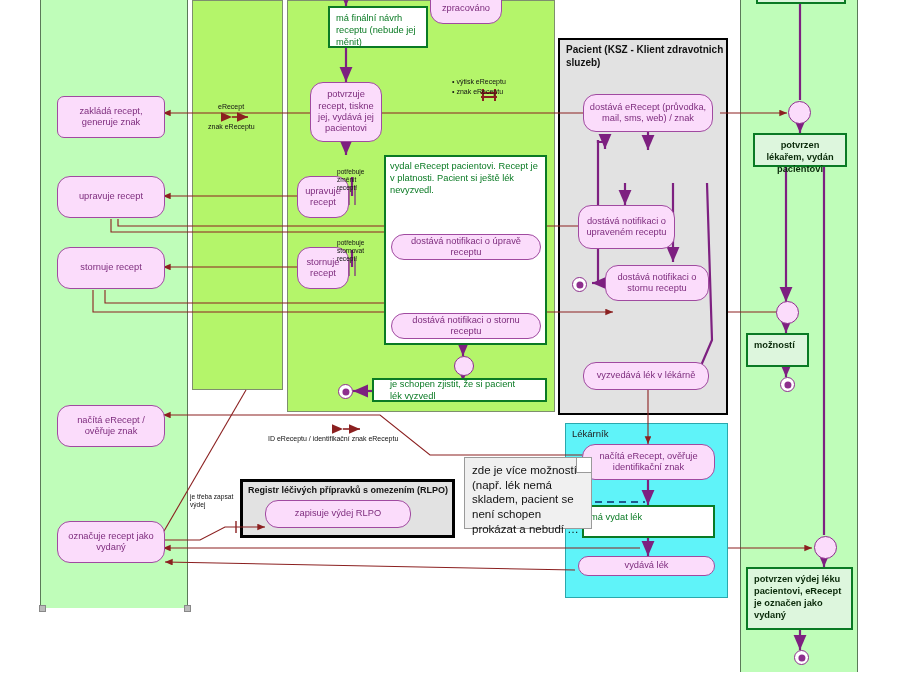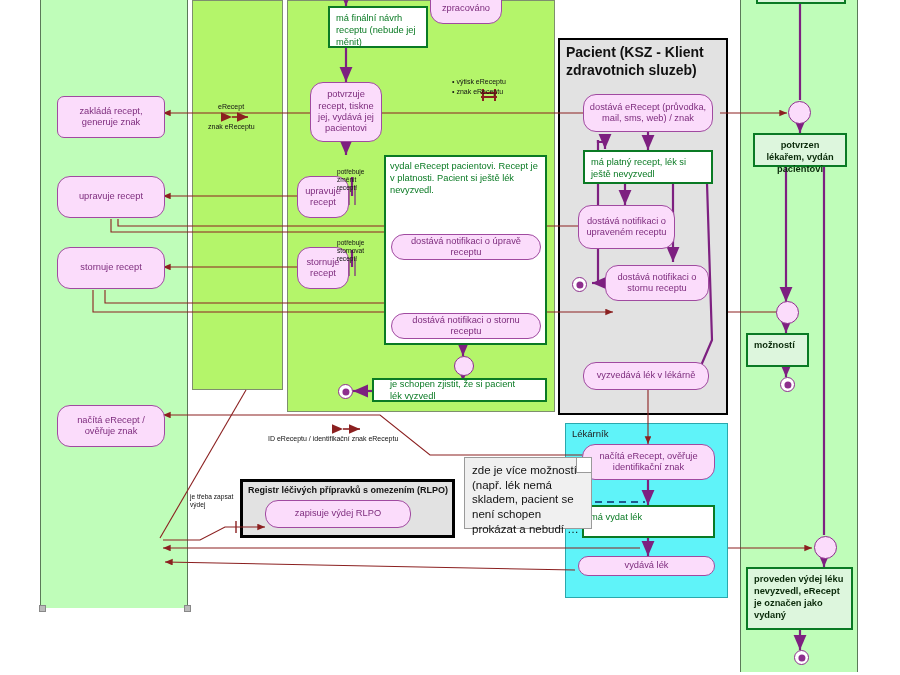--- a/index.html
+++ b/index.html
@@ -9,21 +9,21 @@
   #canvas{position:relative;width:900px;height:675px;background:#fff;}
 
   
   .lane{position:absolute;box-sizing:border-box;}
   .lane-lightgreen{background:#bffdb9;border-left:1px solid #5b7a58;border-right:1px solid #5b7a58;}
   .lane-midgreen{background:#b4f56a;border:1px solid #7e8f6e;}
   .lane-palegreen{background:#bffdb9;border-left:1px solid #5b7a58;border-right:1px solid #5b7a58;}
   .lane-gray{background:#e2e2e2;border:2px solid #000;}
   .lane-cyan{background:#5ff3f9;border:1px solid #2aa8ad;}
   .lane-rlpo{background:#e2e2e2;border:3px solid #000;}
-  .lane-title{position:absolute;font-size:14px;color:#111;font-weight:bold;line-height:1.25;}
+  .lane-title{position:absolute;font-size:10px;color:#111;font-weight:bold;line-height:1.25;}
   .lane-title.plain{font-weight:normal;font-size:9.5px;color:#222;}
 
   
   .act{position:absolute;box-sizing:border-box;background:#fbdcfb;border:1.3px solid #a04aa0;
        border-radius:13px;color:#7d2c7d;font-size:9.3px;line-height:1.22;
        display:flex;align-items:center;justify-content:center;text-align:center;padding:2px 5px;}
   .state{position:absolute;box-sizing:border-box;background:#ffffff;border:2.4px solid #0a7a24;
          color:#0a7a24;font-size:9.3px;line-height:1.3;padding:4px 6px;text-align:left;}
   .state.dark{color:#0a2a0a;font-weight:bold;background:#ddf6dd;}
 
@@ -188,39 +188,39 @@
         <path d="M481,97 L497,97"></path>
       <path d="M483,89 L483,101"></path>
         <path d="M495,89 L495,101"></path>
     </g>
   </svg>
 
   <div class="act" style="left:57px;top:96px;width:108px;height:42px;border-radius:7px;">zakládá recept, generuje znak</div>
   <div class="act" style="left:57px;top:176px;width:108px;height:42px;">upravuje recept</div>
   <div class="act" style="left:57px;top:247px;width:108px;height:42px;">stornuje recept</div>
   <div class="act" style="left:57px;top:405px;width:108px;height:42px;">načítá eRecept / ověřuje znak</div>
+  <div class="act" style="left:57px;top:521px;width:108px;height:42px;">označuje recept jako vydaný</div>
 
   <div class="act" style="left:297px;top:176px;width:52px;height:42px;">upravuje recept</div>
   <div class="act" style="left:297px;top:247px;width:52px;height:42px;">stornuje recept</div>
 
   <div class="state" style="left:328px;top:6px;width:100px;height:42px;">má finální návrh receptu (nebude jej měnit)</div>
   <div class="act" style="left:430px;top:-18px;width:72px;height:42px;">dále není zpracováno</div>
   <div class="act" style="left:310px;top:82px;width:72px;height:60px;">potvrzuje recept, tiskne jej, vydává jej pacientovi</div>
 
   <div class="region" style="left:384px;top:155px;width:163px;height:190px;"></div>
   <div class="region-label" style="left:390px;top:160px;width:152px;">vydal eRecept pacientovi. Recept je v platnosti. Pacient si ještě lék nevyzvedl.</div>
   <div class="act" style="left:391px;top:234px;width:150px;height:26px;">dostává notifikaci o úpravě receptu</div>
   <div class="act" style="left:391px;top:313px;width:150px;height:26px;">dostává notifikaci o stornu receptu</div>
 
   <div class="merge" style="left:454px;top:356px;width:18px;height:18px;"></div>
   <div class="state" style="left:372px;top:378px;width:175px;height:24px;padding:4px 16px;display:flex;align-items:center;">je schopen zjistit, že si pacient lék vyzvedl</div>
   <div class="endnode" style="left:338px;top:384px;width:13px;height:13px;"></div>
 
   <div class="act" style="left:583px;top:94px;width:130px;height:38px;">dostává eRecept (průvodka, mail, sms, web) / znak</div>
-  <div class="state" style="left:583px;top:150px;width:130px;height:34px;">má platný recept, lék si ještě nevyzvedl</div>
   <div class="act" style="left:578px;top:205px;width:97px;height:44px;">dostává notifikaci o upraveném receptu</div>
   <div class="act" style="left:605px;top:265px;width:104px;height:36px;">dostává notifikaci o stornu receptu</div>
   <div class="endnode" style="left:572px;top:277px;width:13px;height:13px;"></div>
   <div class="act" style="left:583px;top:362px;width:126px;height:28px;">vyzvedává lék v lékárně</div>
 
   <div class="act" style="left:582px;top:444px;width:133px;height:36px;">načítá eRecept, ověřuje identifikační znak</div>
   <div class="state" style="left:582px;top:505px;width:133px;height:33px;">má vydat lék</div>
   <div class="act" style="left:578px;top:556px;width:137px;height:20px;">vydává lék</div>
 
   <div class="act" style="left:265px;top:500px;width:146px;height:28px;">zapisuje výdej RLPO</div>
@@ -228,21 +228,21 @@
   <div class="state dark" style="left:756px;top:-28px;width:90px;height:32px;"></div>
 
   <div class="merge" style="left:788px;top:101px;width:21px;height:21px;"></div>
   <div class="state dark" style="left:753px;top:133px;width:94px;height:34px;text-align:center;">potvrzen lékařem, vydán pacientovi</div>
 
   <div class="merge" style="left:776px;top:301px;width:21px;height:21px;"></div>
   <div class="state dark" style="left:746px;top:333px;width:63px;height:34px;">možností</div>
   <div class="endnode" style="left:780px;top:377px;width:13px;height:13px;"></div>
 
   <div class="merge" style="left:814px;top:536px;width:21px;height:21px;"></div>
-  <div class="state dark" style="left:746px;top:567px;width:107px;height:63px;">proveden výdej léku nevyzvedl, eRecept je označen jako vydaný</div>
+  <div class="state dark" style="left:746px;top:567px;width:107px;height:63px;">potvrzen výdej léku pacientovi, eRecept je označen jako vydaný</div>
   <div class="endnode" style="left:794px;top:650px;width:13px;height:13px;"></div>
 
   <div class="lbl mid" style="left:218px;top:103px;">eRecept</div>
   <div class="lbl mid" style="left:208px;top:123px;">znak eReceptu</div>
   <div class="lbl mid" style="left:452px;top:78px;">• výtisk eReceptu</div>
   <div class="lbl mid" style="left:452px;top:88px;">• znak eReceptu</div>
   <div class="lbl" style="left:337px;top:168px;width:32px;">potřebuje změnit recept!</div>
   <div class="lbl" style="left:337px;top:239px;width:34px;">potřebuje stornovat recept!</div>
   <div class="lbl mid" style="left:268px;top:435px;">ID eReceptu / identifikační znak eReceptu</div>
   <div class="lbl" style="left:190px;top:493px;width:45px;">je třeba zapsat výdej</div>

